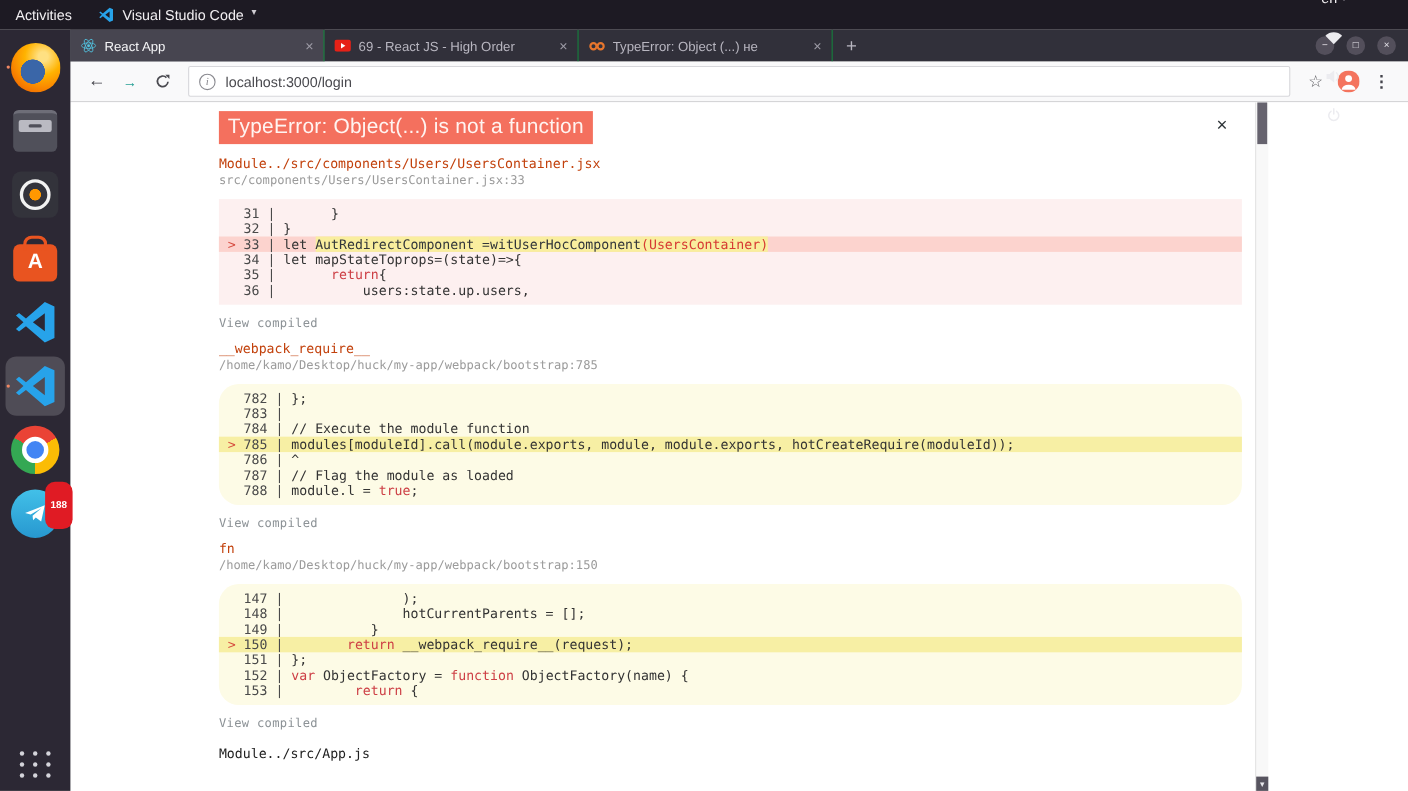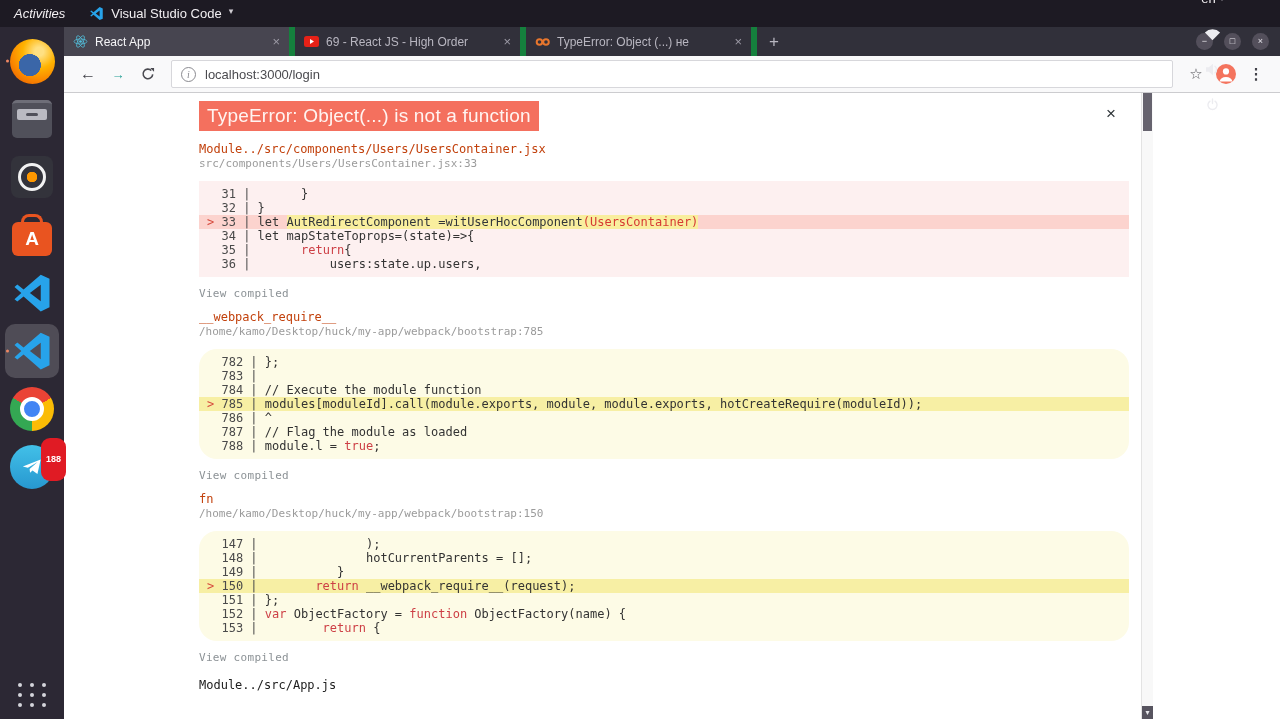--- a/index.html
+++ b/index.html
@@ -2,21 +2,21 @@
 <html><head>
 <meta charset="utf-8">
 <style>
   * { margin:0; padding:0; box-sizing:border-box; }
   html,body { width:1280px; height:719px; overflow:hidden; }
   body { font-family:"Liberation Sans",sans-serif; background:#fff; position:relative; }
 
   
   .topbar { position:absolute; left:0; top:0; width:1280px; height:27px; background:#1d1a23;
             color:#f2eff2; display:flex; align-items:center; font-size:13px; z-index:30; }
-  .tb-activities { padding:0 14px; height:100%; display:flex; align-items:center;font-style:italic; }
+  .tb-activities { padding:0 14px; height:100%; display:flex; align-items:center; }
   .tb-app { display:flex; align-items:flex-start; gap:7px; margin-left:10px; }
   .tb-app svg { display:block; }
   .caret { font-size:9px; color:#cfccd2; }
   .tb-right { margin-left:auto; display:flex; align-items:center; gap:22px; padding-right:30px;flex-direction:column; }
   .tb-clock { display:flex; align-items:center; gap:7px; font-size:13px; }
   .notif-dot { font-size:7px; line-height:1; color:#ffffff; }
   .tb-badge { width:15px; height:15px; border-radius:50%; background:#ee5c2e; position:relative; }
   .tb-badge::after { content:""; position:absolute; left:5px; top:5px; width:5px; height:5px; border-radius:50%; background:#fff; }
   .tb-lang { display:flex; align-items:center; gap:4px; }
   .tb-icon { display:flex; align-items:center; }
@@ -51,21 +51,21 @@
   .dock-badge { position:absolute; top:-2px; right:-7px; background:#e01b24; color:#fff; font-size:9px;
                 line-height:1; padding:17px 5px; border-radius:9px; font-weight:bold; }
   .show-apps { margin-top:auto; margin-bottom:12px; width:30px; display:grid; grid-template-columns:repeat(3,1fr);
                gap:6px 6px; justify-items:center; }
   .show-apps i { width:4px; height:4px; border-radius:50%; background:#d4d4da; }
 
   
   .window { position:absolute; left:64px; top:27px; width:1216px; height:692px; display:flex; flex-direction:column; }
   .tabbar { height:29px; background:#31303a; display:flex; align-items:stretch; flex:none; }
   .tab { width:231px; display:flex; align-items:center; gap:7px; padding:0 9px; font-size:12px;
-         color:#b8b6c0; border-right:6px solid #15803d; }
+         color:#b8b6c0; border-right:1px solid #15803d; }
   .tab.active { background:#474550; color:#f5f5f7; }
   .tab-icon { display:flex; align-items:center; flex:none; }
   .tab-label { flex:1; white-space:nowrap; overflow:hidden; }
   .tab-close { margin-left:auto; color:#9d9ba6; font-size:13px; padding-left:4px; }
   .newtab { width:34px; display:flex; align-items:center; justify-content:center; color:#b8b6c0; font-size:17px; }
   .win-controls { margin-left:auto; display:flex; gap:11px; align-items:center; padding-right:11px; }
   .win-btn { width:17px; height:17px; border-radius:50%; background:#534f5b; color:#e6e4ea;
              display:flex; align-items:center; justify-content:center; font-size:9px; line-height:1; }
 
   .navbar { height:37px; background:#f9f9fa; border-bottom:1px solid #cccccf; display:flex; align-items:center;

